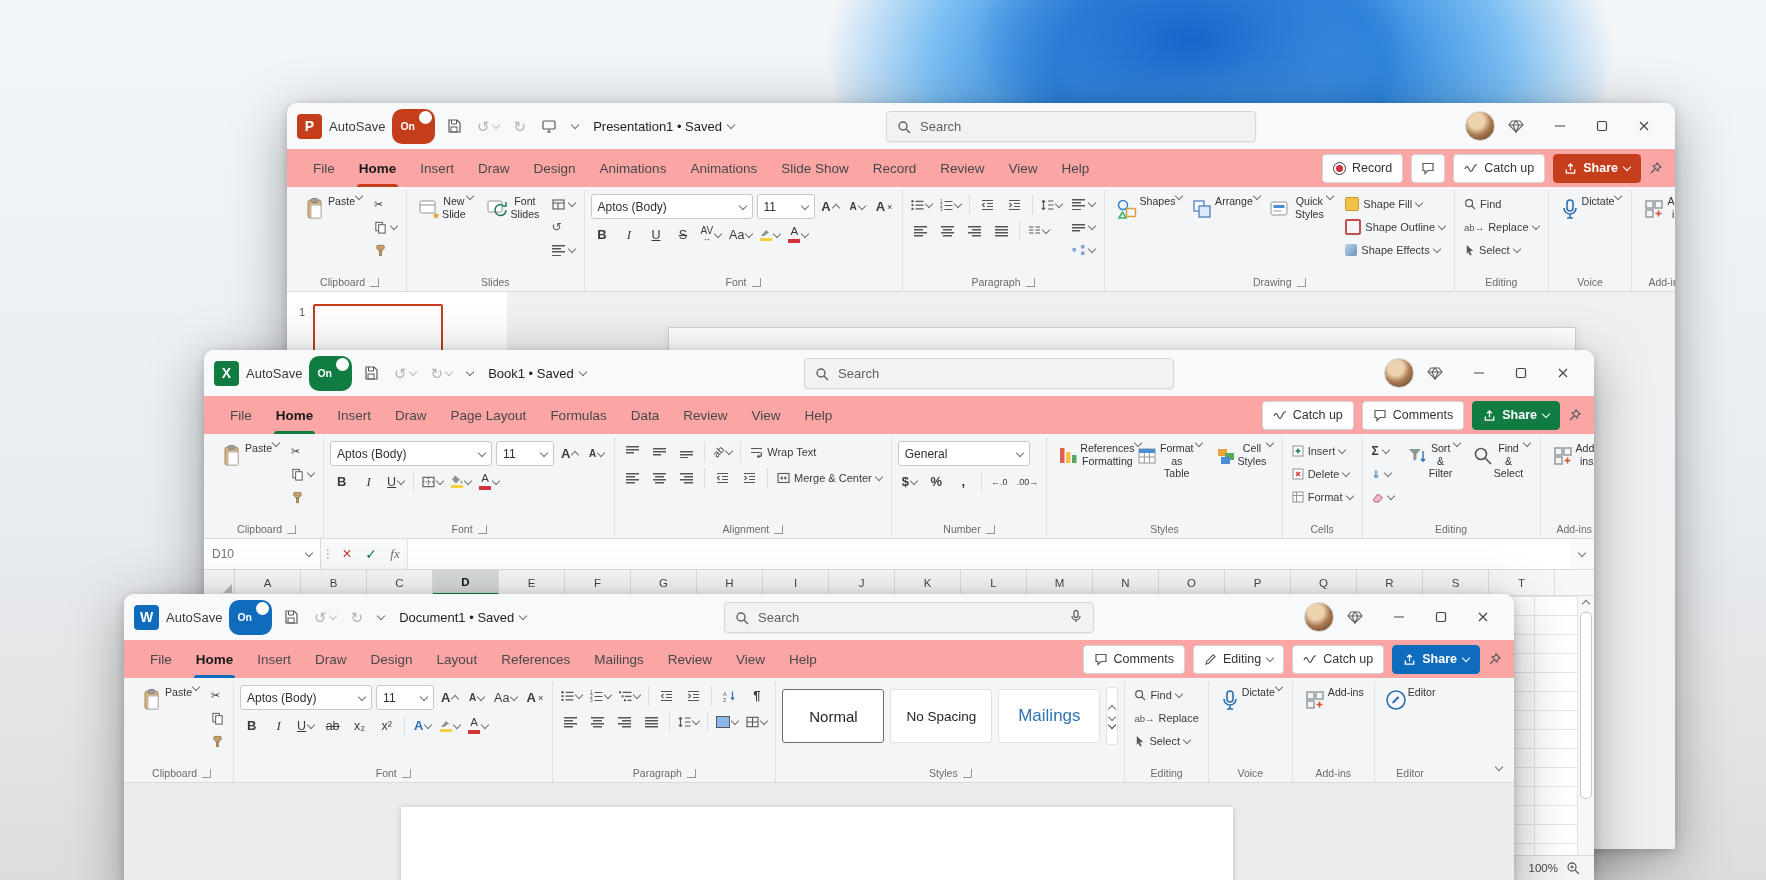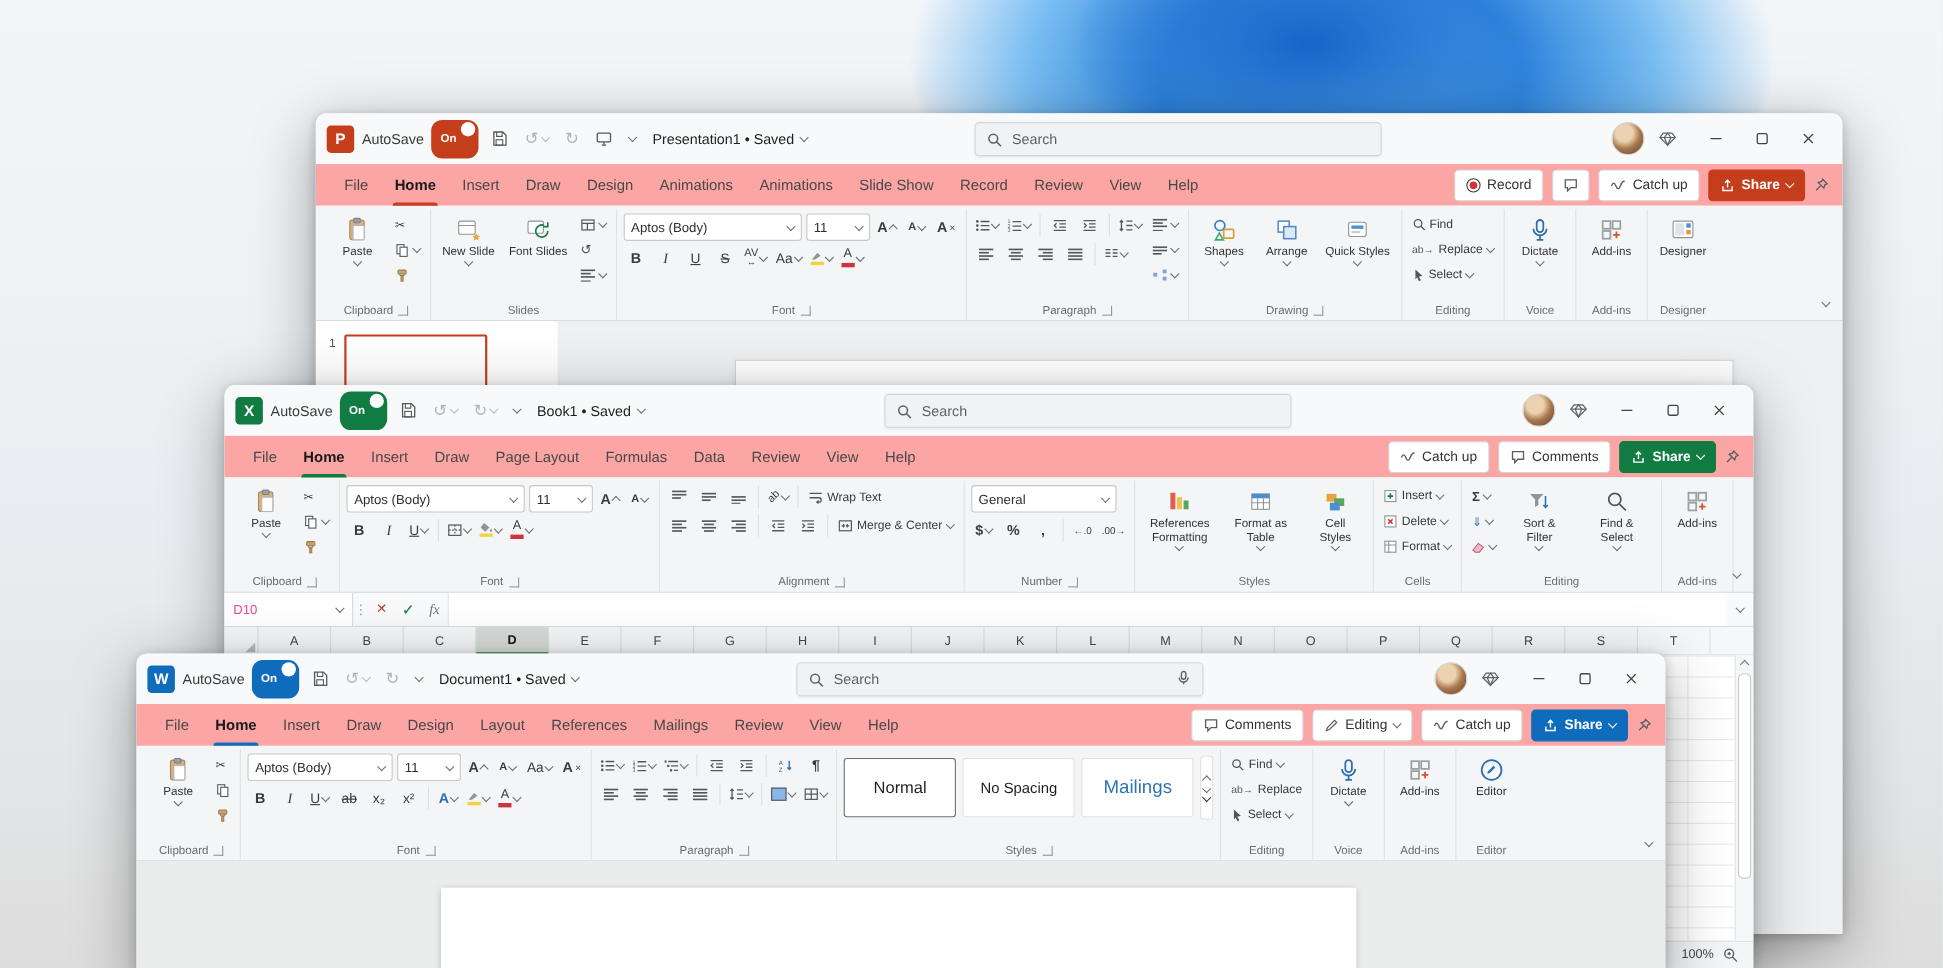--- a/index.html
+++ b/index.html
@@ -52,21 +52,21 @@
   .recdot{width:11px;height:11px;border:1.6px solid #3a3a3a;border-radius:50%;position:relative;}
   .recdot::after{content:"";position:absolute;inset:2px;background:#d13438;border-radius:50%;}
   .pinbtn{color:#5a5d5f;display:flex;align-items:center;}
   
   .ribbon{height:101px;flex:0 0 101px;background:#f4f5f6;border-bottom:1px solid #d9dadb;
     display:flex;align-items:stretch;padding:3px 4px 0 6px;}
   .rgroup{display:flex;flex-direction:column;padding:2px 6px 0;border-right:1px solid #e1e2e3;}
   .rbody{flex:1;display:flex;align-items:flex-start;gap:5px;}
   .rlabel{height:18px;display:flex;align-items:center;justify-content:center;gap:5px;font-size:10.5px;color:#696c6e;}
   .dlg{width:8px;height:8px;border-right:1.2px solid #8a8d8f;border-bottom:1.2px solid #8a8d8f;position:relative;opacity:.9;}
-  .bigbtn{display:flex;flex-direction:column;align-items:center;min-width:44px;max-width:66px;
+  .bigbtn{display:flex;align-items:flex-start;min-width:44px;max-width:66px;
     padding:3px 4px 1px;border-radius:4px;font-size:10.6px;color:#323334;text-align:center;line-height:1.18;gap:1px;}
   .bigbtn .bi{height:27px;display:flex;align-items:center;justify-content:center;}
   .scol{display:flex;flex-direction:column;gap:3px;justify-content:flex-start;padding-top:2px;}
   .sbtn{height:20px;display:flex;align-items:center;gap:4px;padding:0 3px;border-radius:3px;color:#3a3b3c;font-size:11px;white-space:nowrap;}
   .combo{height:23px;background:#fff;border:1px solid #c7c8c9;border-radius:3px;display:flex;align-items:center;
     justify-content:space-between;gap:12px;padding:0 6px;font-size:12px;color:#2e2f30;}
   .w150{width:148px}.w46{width:44px}.w120{width:118px}
   .fontgrid{display:flex;flex-direction:column;gap:5px;padding-top:2px;}
   .frow{display:flex;align-items:center;gap:4px;}
   .tbtn{min-width:19px;height:21px;padding:0 2px;display:flex;align-items:center;justify-content:center;
@@ -94,21 +94,21 @@
   .ppt-content{flex:1;display:flex;min-height:0;}
   .thumbs{width:200px;background:#fff;padding:12px 8px 0 12px;display:flex;gap:8px;align-items:flex-start;}
   .tnum{font-size:11px;color:#555;margin-top:2px;}
   .thumbbox{width:126px;height:74px;background:#fff;border:2px solid var(--accent);border-radius:2px;}
   .ppt-main{flex:1;background:#eef0f1;position:relative;}
   .slide{position:absolute;left:161px;top:35px;width:906px;height:505px;background:#fff;
     border:1px solid #cfd2d4;box-shadow:0 2px 10px rgba(0,0,0,.08);}
   
   .fbar{height:30px;flex:0 0 30px;background:#f8f9fa;border-bottom:1px solid #dadbdc;display:flex;align-items:center;}
   .namebox{width:100px;height:100%;background:#fff;border-right:1px solid #dadbdc;display:flex;align-items:center;
-    justify-content:space-between;padding:0 8px;font-size:12px;color:#ec4899;}
+    justify-content:space-between;padding:0 8px;font-size:12px;color:#737373;}
   .fdots{width:14px;text-align:center;color:#9b9ea0;font-size:12px;}
   .fbtn{width:24px;height:100%;display:flex;align-items:center;justify-content:center;font-size:14px;color:#6e7173;}
   .fx{font-family:"Liberation Serif","DejaVu Serif",serif;font-style:italic;font-size:13px;}
   .finput{flex:1;height:100%;background:#fff;border-left:1px solid #e4e5e6;}
   .colheaders{height:25px;flex:0 0 25px;background:#f6f7f8;border-bottom:1px solid #d9dcde;display:flex;font-size:11.5px;color:#44474a;}
   .corner{width:30px;border-right:1px solid #d9dcde;position:relative;background:#f6f7f8;}
   .corner::after{content:"";position:absolute;right:2px;bottom:2px;border-left:9px solid transparent;border-bottom:9px solid #b9bdbf;}
   .colh{width:65px;flex:0 0 65px;border-right:1px solid #dcdfe1;display:flex;align-items:center;justify-content:center;}
   .colh.sel{background:#d8dcd9;border-bottom:2px solid #107c41;font-weight:700;color:#151515;}
   .colfill{flex:1;}
@@ -534,20 +534,37 @@
           <span class="bi">
               <svg width="24" height="24" viewBox="0 0 24 24">
                 <rect x="4" y="5" width="16" height="13" rx="2" fill="#fff" stroke="#8f9496"></rect>
                 <rect x="6.5" y="8" width="11" height="3" fill="#4a8fd4"></rect>
                 <rect x="6.5" y="13" width="8" height="2" fill="#c8cdd1"></rect>
               </svg>
             </span>
           <span class="lbl2">Quick Styles</span>
             <span class="cv"></span>
         </div>
+        <div class="scol">
+          <span class="sbtn">
+              <span style="width:12px;height:12px;background:#f2c24b;border:1px solid #c79a2d;border-radius:2px"></span>
+              <span>Shape Fill</span>
+              <span class="cv"></span>
+            </span>
+          <span class="sbtn">
+              <span style="width:12px;height:12px;border:2.5px solid #c0504d;border-radius:2px"></span>
+              <span>Shape Outline</span>
+              <span class="cv"></span>
+            </span>
+          <span class="sbtn">
+              <span style="width:12px;height:12px;background:linear-gradient(135deg,#bcd2ea,#6b92c0);border-radius:2px"></span>
+              <span>Shape Effects</span>
+              <span class="cv"></span>
+            </span>
+        </div>
       </div>
       <div class="rlabel">
           <span>Drawing</span>
           <span class="dlg"></span>
         </div>
     </div>
 
     <div class="rgroup">
       <div class="rbody">
         <div class="scol">

